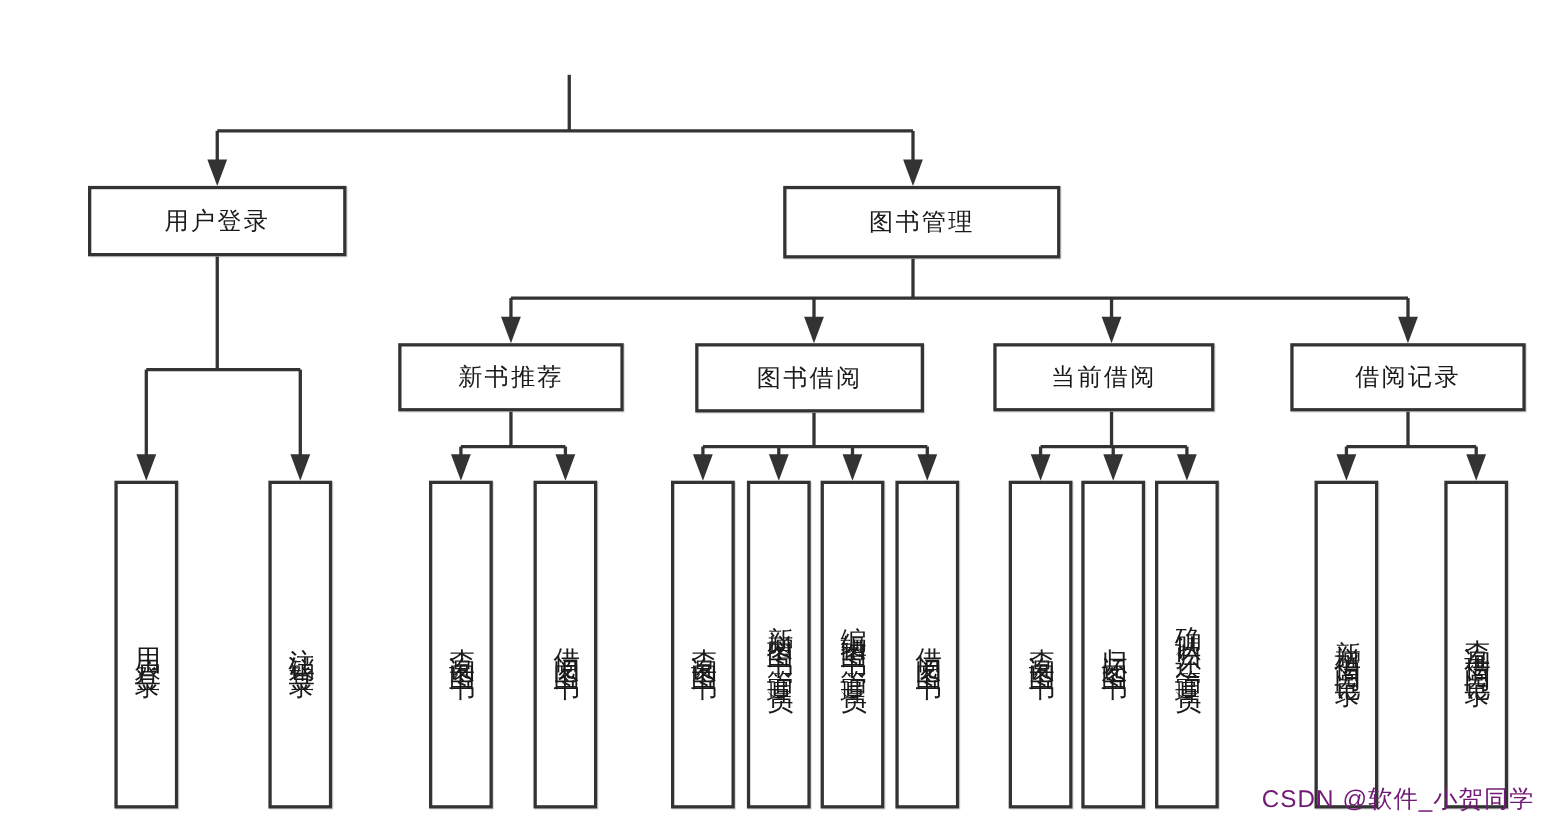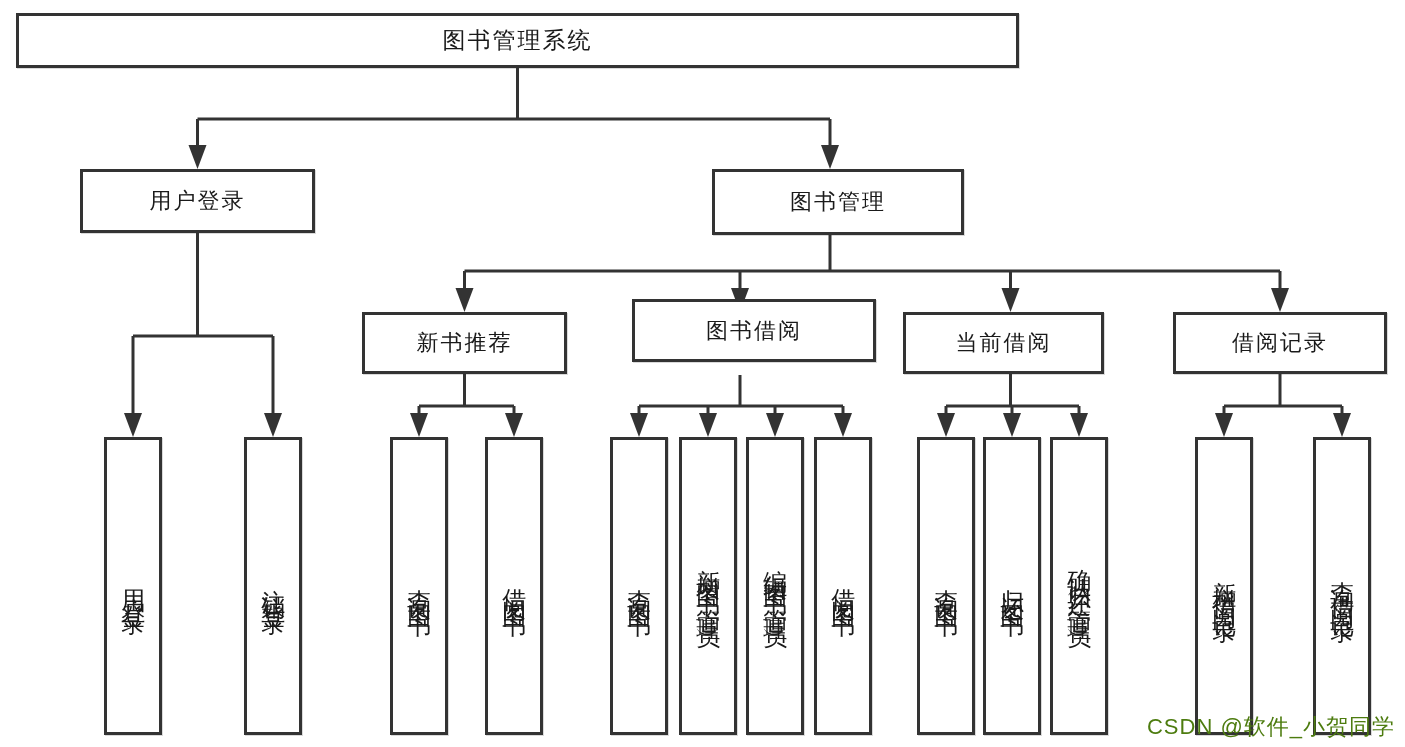--- a/index.html
+++ b/index.html
@@ -12,31 +12,31 @@
         box-shadow:1px 1px 0 rgba(51,51,51,0.18);}
   .h-label{font-size:22px;letter-spacing:2px;white-space:nowrap;}
   .root .h-label{font-size:23px;}
   .leaf{writing-mode:vertical-rl;text-orientation:mixed;}
   .v-label{font-size:24px;letter-spacing:8px;line-height:1.1;}
   
   .root{left:16px;top:13px;width:1003px;height:55px;}
   .n-user-login{left:80px;top:169px;width:235px;height:64px;}
   .n-book-mgmt{left:712px;top:169px;width:252px;height:66px;}
   .n-l3-1{left:362px;top:312px;width:205px;height:62px;}
-  .n-l3-2{left:632px;top:299px;width:244px;height:63px;}
+  .n-l3-2{left:632px;top:312px;width:208px;height:63px;}
   .n-l3-3{left:903px;top:312px;width:201px;height:62px;}
   .n-l3-4{left:1173px;top:312px;width:214px;height:62px;}
   .leaf{top:437px;width:58px;height:298px;}
   .lf-a1{left:104px;} .lf-a2{left:244px;}
   .lf-b1{left:390px;} .lf-b2{left:485px;}
   .lf-c1{left:610px;} .lf-c2{left:679px;} .lf-c3{left:746px;} .lf-c4{left:814px;}
   .lf-d1{left:917px;} .lf-d2{left:983px;} .lf-d3{left:1050px;}
   .lf-e1{left:1195px;} .lf-e2{left:1313px;}
   .watermark{position:absolute;right:10px;top:712px;z-index:3;
-             font-size:22px;letter-spacing:1px;color:#4d7c0f;white-space:nowrap;}
+             font-size:22px;letter-spacing:1px;color:#701a75;white-space:nowrap;}
 </style>
 </head>
 <body>
 
 <div class="stage">
 
   <svg class="wires" width="1405" height="747" viewBox="0 0 1405 747" fill="none" xmlns="http://www.w3.org/2000/svg">
     <g stroke="#333333" stroke-width="3">
 
       <path d="M517.5 68 V119"></path>
@@ -102,23 +102,20 @@
 
       <polygon points="937,413 955,413 946,437"></polygon>
       <polygon points="1003,413 1021,413 1012,437"></polygon>
       <polygon points="1070,413 1088,413 1079,437"></polygon>
 
       <polygon points="1215,413 1233,413 1224,437"></polygon>
       <polygon points="1333,413 1351,413 1342,437"></polygon>
     </g>
   </svg>
 
-  <div class="node root">
-    <span class="h-label">图书管理系统</span>
-  </div>
 
   <div class="node n-user-login">
     <span class="h-label">用户登录</span>
   </div>
   <div class="node n-book-mgmt">
     <span class="h-label">图书管理</span>
   </div>
 
   <div class="node n-l3-1">
     <span class="h-label">新书推荐</span>

